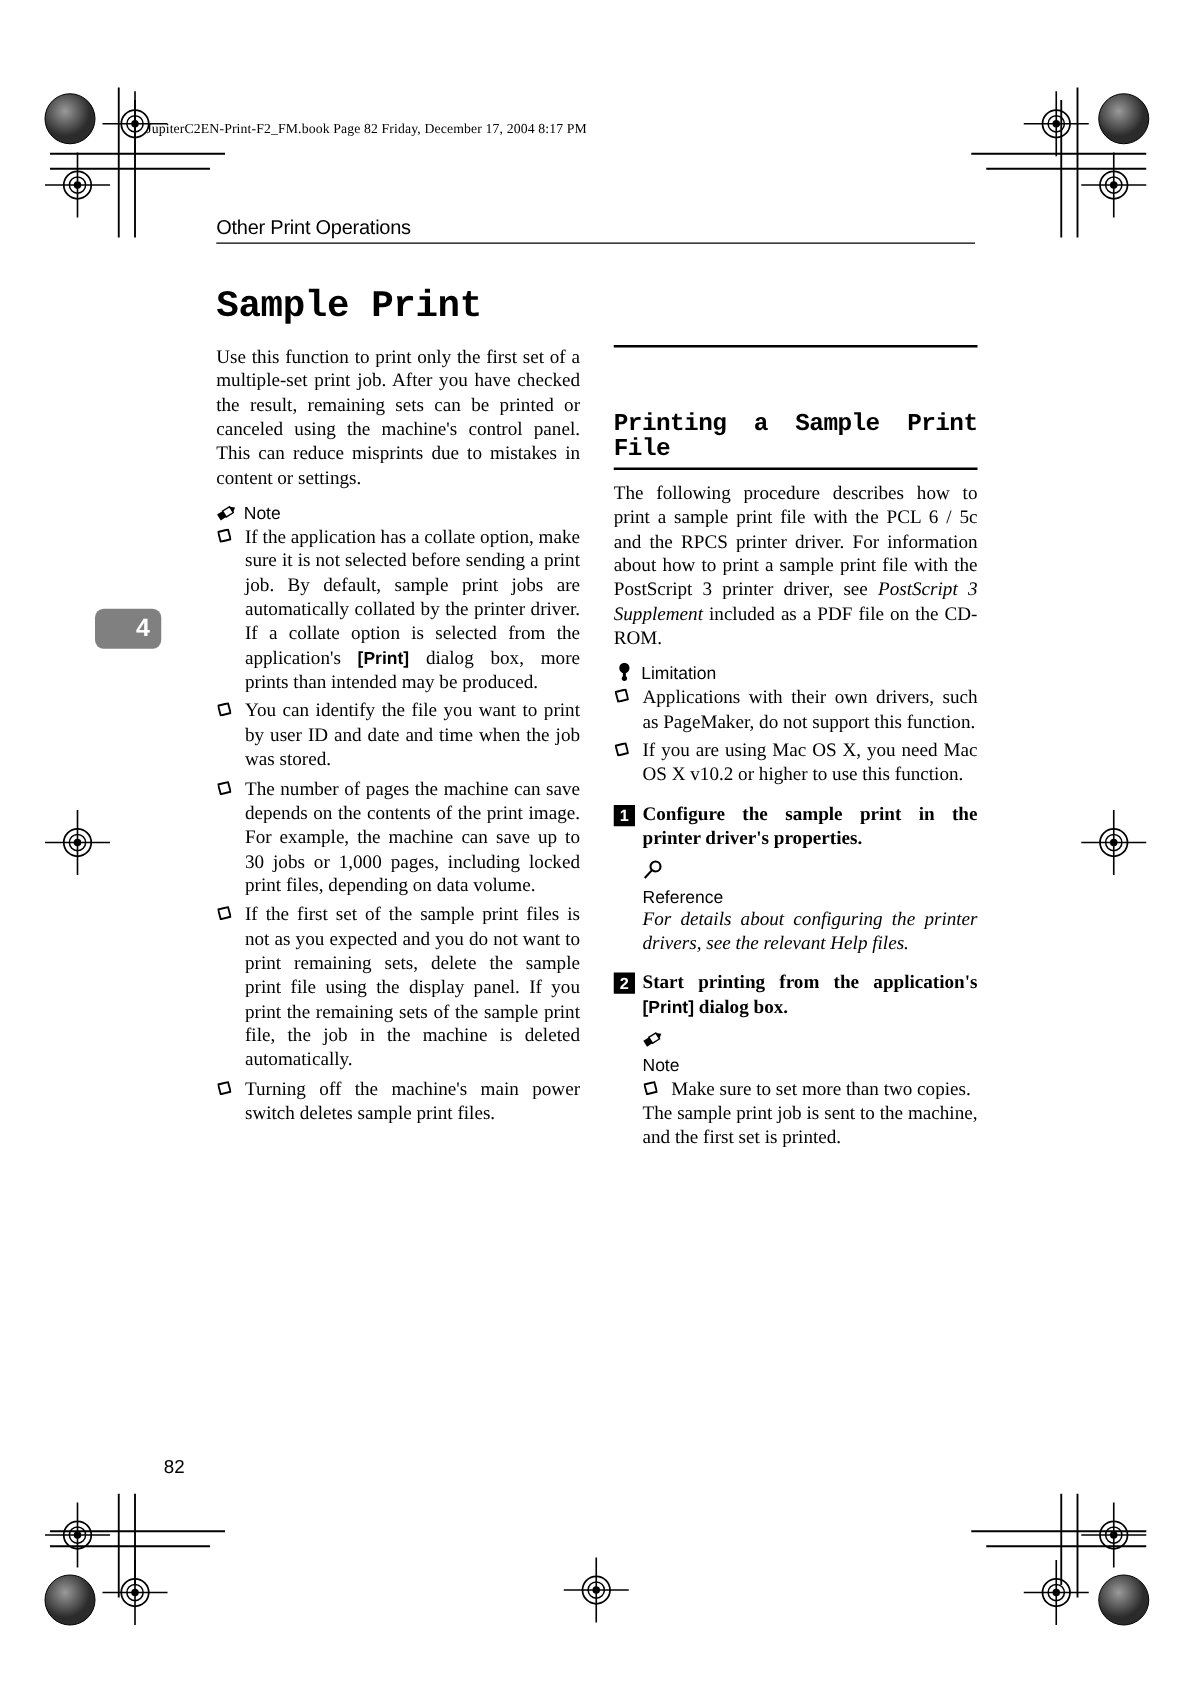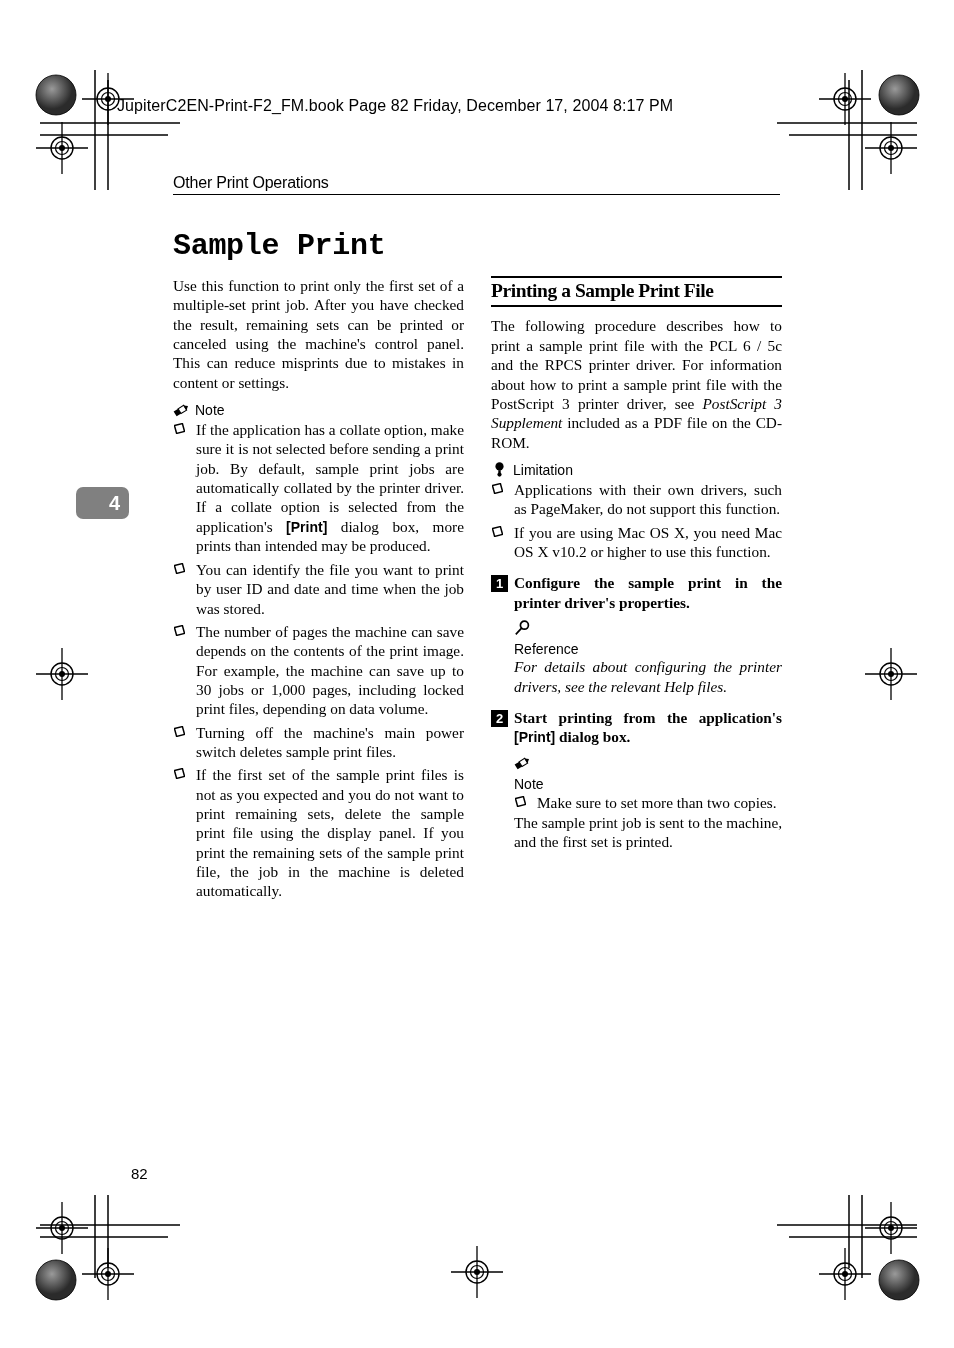--- a/index.html
+++ b/index.html
@@ -22,22 +22,22 @@
     left: 0; top: 0;
     width: 954px; height: 1348px;
     pointer-events: none;
   }
 
   
   .fileinfo {
     position: absolute;
     left: 117px;
     top: 97px;
-    font-family: Liberation Sans, sans-serif;
-    font-size: 16px;
+    font-family: Liberation Serif, serif;
+    font-size: 11px;
     letter-spacing: 0.1px;
     white-space: nowrap;
   }
 
   
   .runhead {
     position: absolute;
     left: 173px;
     top: 174px;
     width: 607px;
@@ -103,25 +103,26 @@
   }
 
   
   .secthead {
     border-top: 2.2px solid #000;
     border-bottom: 2.2px solid #000;
     padding: 3px 0 4px 0;
     margin-bottom: 9px;
   }
   .secthead-text {
-    font-family: Liberation Serif, serif;
+    font-family: Liberation Mono, monospace;
     font-weight: bold;
     font-size: 19.5px;
     letter-spacing: -0.45px;
     line-height: 1.05;
+    margin-top: 48px;
   }
 
   
   .admon {
     display: flex;
     align-items: flex-start;
     gap: 5px;
     margin-top: 10px;
     margin-bottom: 1px;
   }
@@ -357,28 +358,28 @@
         <svg viewBox="0 0 11 11" width="11" height="11">
           <polygon points="0.5,2.6 8.4,0.6 10.5,8.4 2.6,10.4" fill="none" stroke="#000" stroke-width="1.5"></polygon>
         </svg>
       </span><span>The number of pages the machine can save depends on the contents of the print image. For example, the machine can save up to 30 jobs or 1,000 pages, including locked print files, depending on data volume.</span>
     </li>
     <li>
       <span class="sqmark">
         <svg viewBox="0 0 11 11" width="11" height="11">
           <polygon points="0.5,2.6 8.4,0.6 10.5,8.4 2.6,10.4" fill="none" stroke="#000" stroke-width="1.5"></polygon>
         </svg>
+      </span><span>If the first set of the sample print files is not as you expected and you do not want to print remaining sets, delete the sample print file using the display panel. If you print the remaining sets of the sample print file, the job in the machine is deleted automatically.</span>
+    </li>
+    <li>
+      <span class="sqmark">
+        <svg viewBox="0 0 11 11" width="11" height="11">
+          <polygon points="0.5,2.6 8.4,0.6 10.5,8.4 2.6,10.4" fill="none" stroke="#000" stroke-width="1.5"></polygon>
+        </svg>
       </span><span>Turning off the machine's main power switch deletes sample print files.</span>
-    </li>
-    <li>
-      <span class="sqmark">
-        <svg viewBox="0 0 11 11" width="11" height="11">
-          <polygon points="0.5,2.6 8.4,0.6 10.5,8.4 2.6,10.4" fill="none" stroke="#000" stroke-width="1.5"></polygon>
-        </svg>
-      </span><span>If the first set of the sample print files is not as you expected and you do not want to print remaining sets, delete the sample print file using the display panel. If you print the remaining sets of the sample print file, the job in the machine is deleted automatically.</span>
     </li>
   </ul>
 </div>
 
 <div class="col col-right">
 
   <div class="secthead">
     <div class="secthead-text">Printing a Sample Print File</div>
   </div>
 

